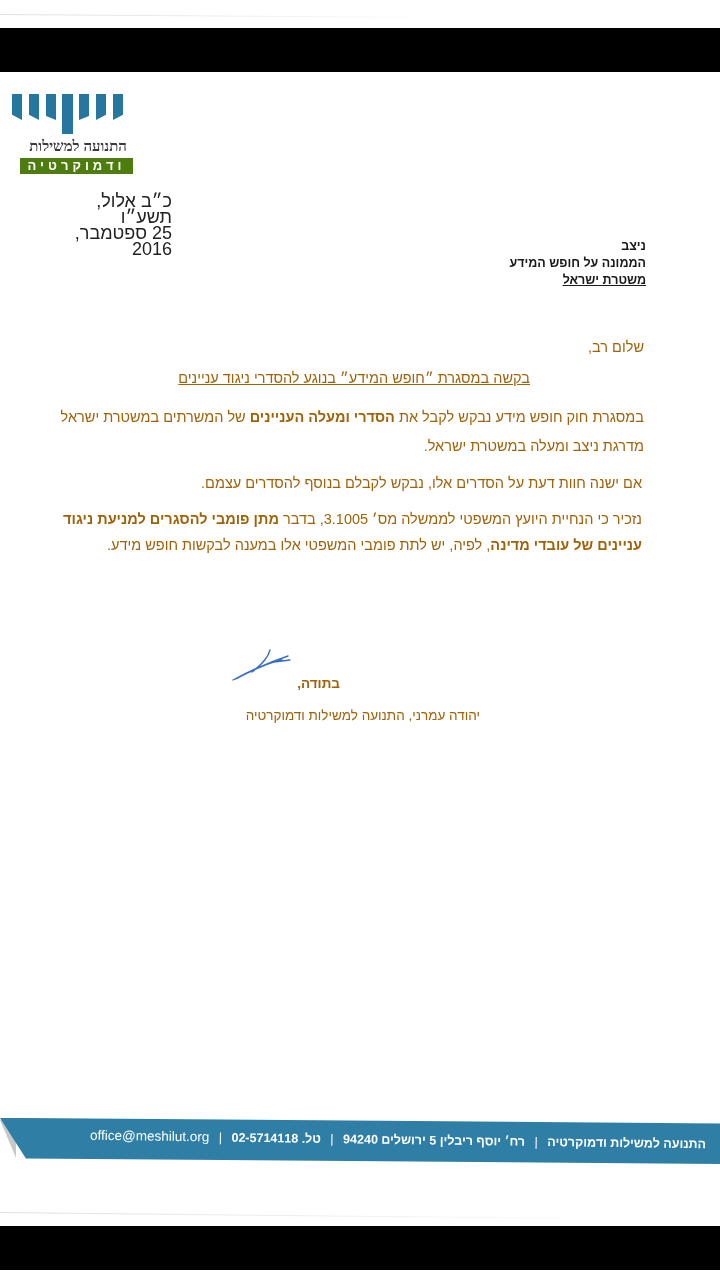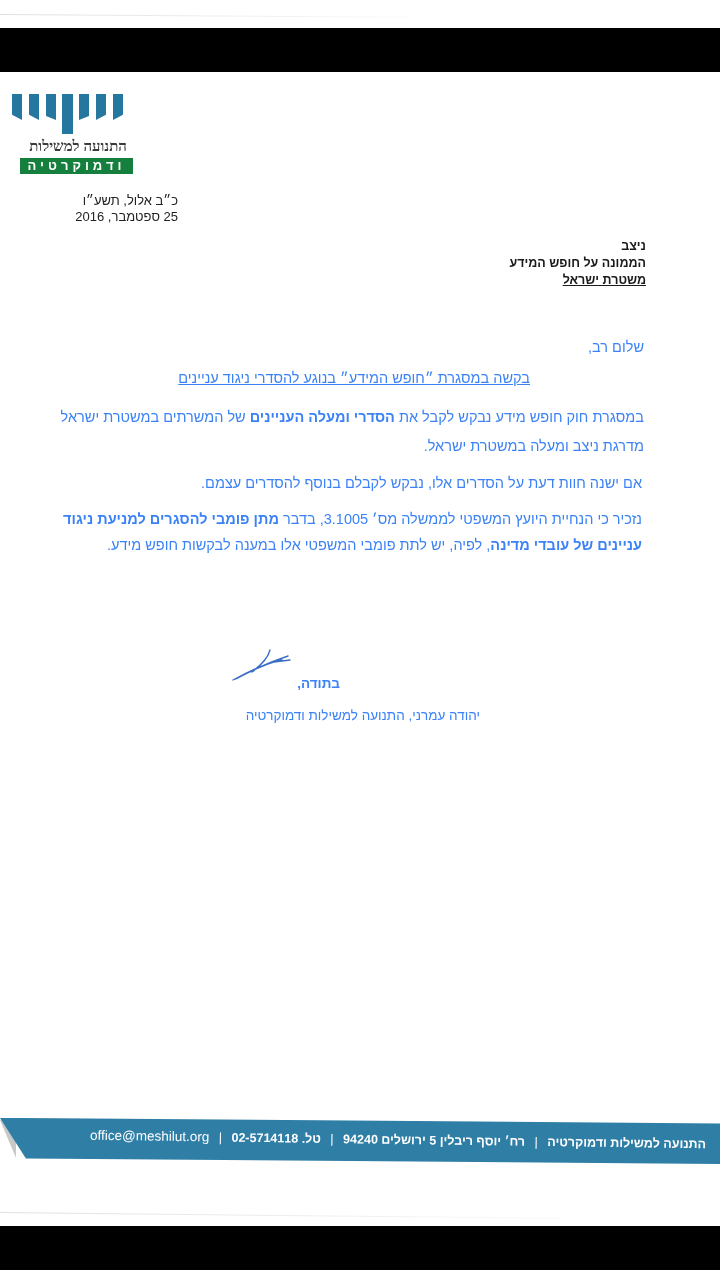--- a/index.html
+++ b/index.html
@@ -16,33 +16,33 @@
   .crease-top { top: 14px; width: 410px; transform: rotate(0.4deg); transform-origin: left; }
   .crease-bottom { top: 1212px; width: 560px; transform: rotate(0.6deg); transform-origin: left; }
 
   
   .logo { position: absolute; left: 10px; top: 92px; width: 120px; }
   .logo-bars { position: relative; height: 44px; width: 118px; }
   .logo-bar { position: absolute; top: 2px; width: 10px; height: 26px; background: #2677a0; }
   .logo-bar.center { height: 40px; width: 11px; }
   .logo-name { position: absolute; left: 0; top: 46px; width: 117px; text-align: right; direction: rtl;
     font-weight: bold; font-size: 15px; color: #3a3a3a; letter-spacing: 0px; font-family: Liberation Serif, serif; }
-  .logo-sub { position: absolute; left: 10px; top: 66px; width: 113px; height: 16px; background: #15803d;
+  .logo-sub { position: absolute; left: 10px; top: 66px; width: 113px; height: 16px; background: #4d7c0f;
     color: #fff; font-weight: bold; font-size: 13px; line-height: 16px; text-align: center; direction: rtl; letter-spacing: 4px; }
 
   
-  .date { position: absolute; left: 68px; top: 193px; width: 110px; direction: rtl; text-align: right;
-    font-size: 13px; line-height: 16px; color: #222; }
+  .date { position: absolute; left: 62px; top: 193px; width: 110px; direction: rtl; text-align: right;
+    font-size: 18px; line-height: 16px; color: #222; }
 
   
   .recipient { position: absolute; right: 74px; top: 238px; direction: rtl; text-align: right;
     font-size: 12.5px; line-height: 17px; font-weight: bold; color: #1a1a1a; }
   .recipient .u { text-decoration: underline; }
 
-  .text { position: absolute; direction: rtl; text-align: right; font-size: 14.5px; color: #3b82f6; }
+  .text { position: absolute; direction: rtl; text-align: right; font-size: 14.5px; color: #a16207; }
   .greeting { right: 76px; top: 339px; }
   .subject { right: 190px; top: 370px; text-decoration: underline; }
   .para1 { right: 76px; top: 403px; width: 600px; line-height: 29px; }
   .para2 { right: 78px; top: 475px; }
   .para3 { right: 78px; top: 506px; width: 600px; line-height: 26px; }
   b { font-weight: bold; }
 
   .signature-icon { position: absolute; left: 230px; top: 646px; width: 62px; height: 40px; }
   .closing { right: 380px; top: 676px; font-weight: bold; font-size: 13.5px; }
   .signer { right: 240px; top: 708px; font-size: 13.5px; }

